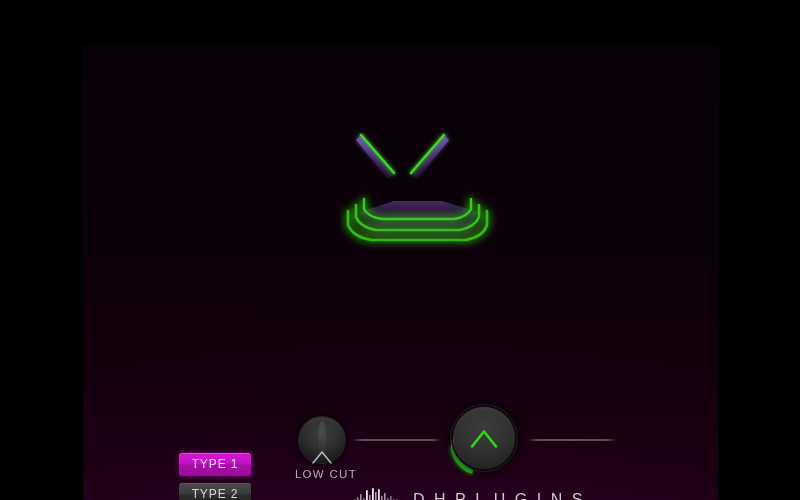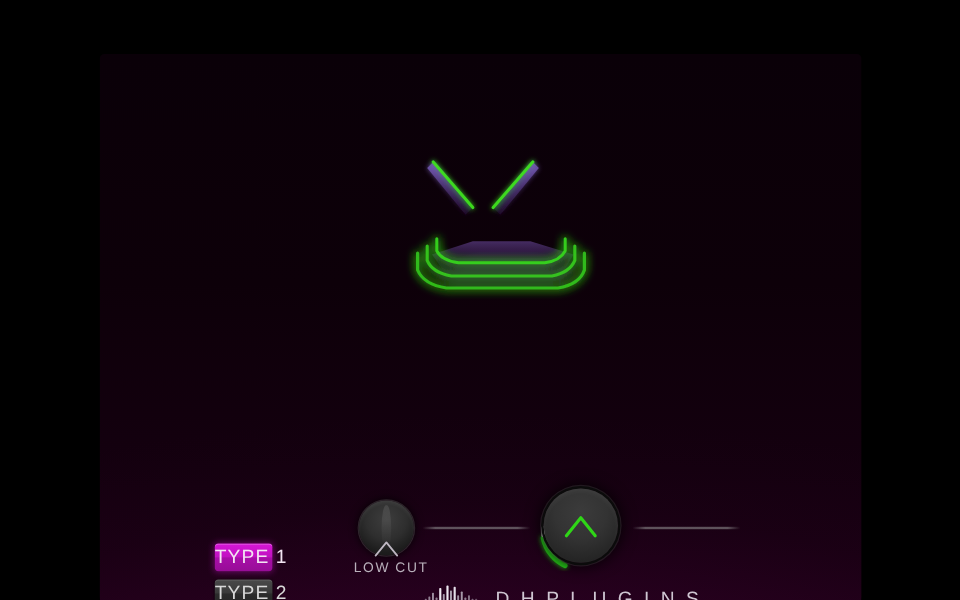--- a/index.html
+++ b/index.html
@@ -46,27 +46,27 @@
   
   #type-buttons {
     position: absolute;
     left: 96px;
     top: 408px;
     width: 72px;
   }
   .type-btn {
     display: block;
     box-sizing: border-box;
-    width: 48px;
+    width: 72px;
     height: 23px;
     margin-bottom: 7px;
     border: none;
     border-radius: 3px;
     font-family: "Liberation Sans", sans-serif;
-    font-size: 16px;
+    font-size: 12px;
     letter-spacing: 0.9px;
     text-align: center;
     line-height: 23px;
     color: #d8d8d8;
     background: linear-gradient(to bottom, #4a4a4a 0%, #3a3a3a 48%, #2c2c2c 52%, #242424 100%);
     box-shadow: inset 0 1px 0 rgba(255,255,255,0.10), 0 1px 2px rgba(0,0,0,0.6);
     cursor: pointer;
     padding: 0;
     white-space: nowrap;
   }

